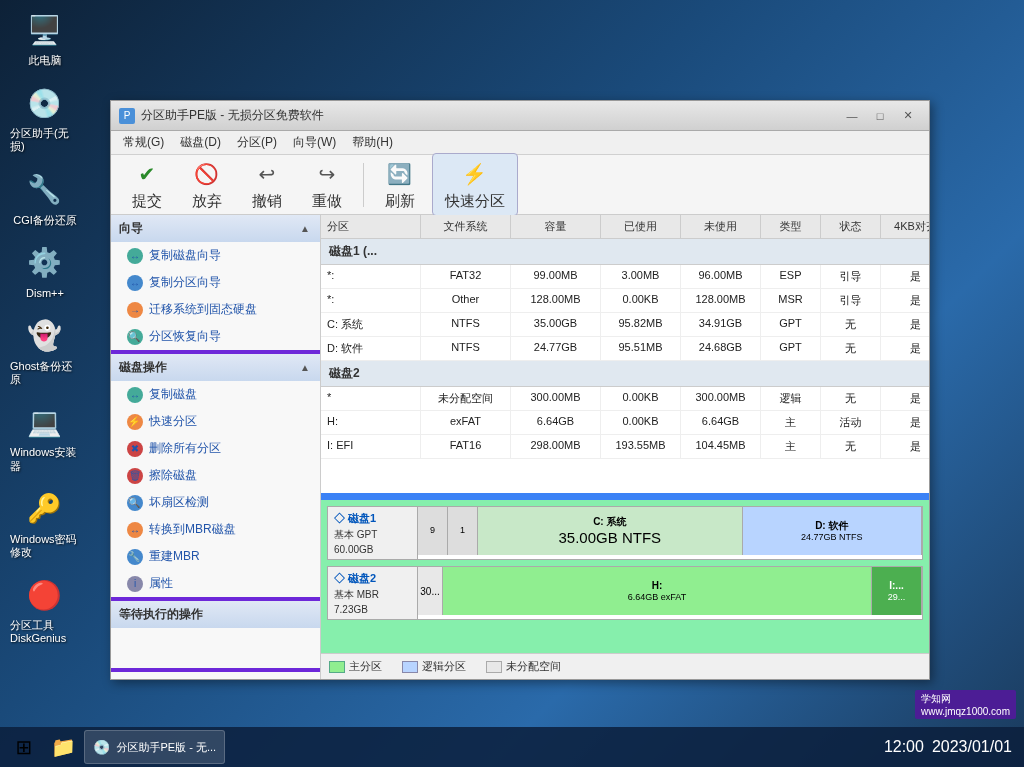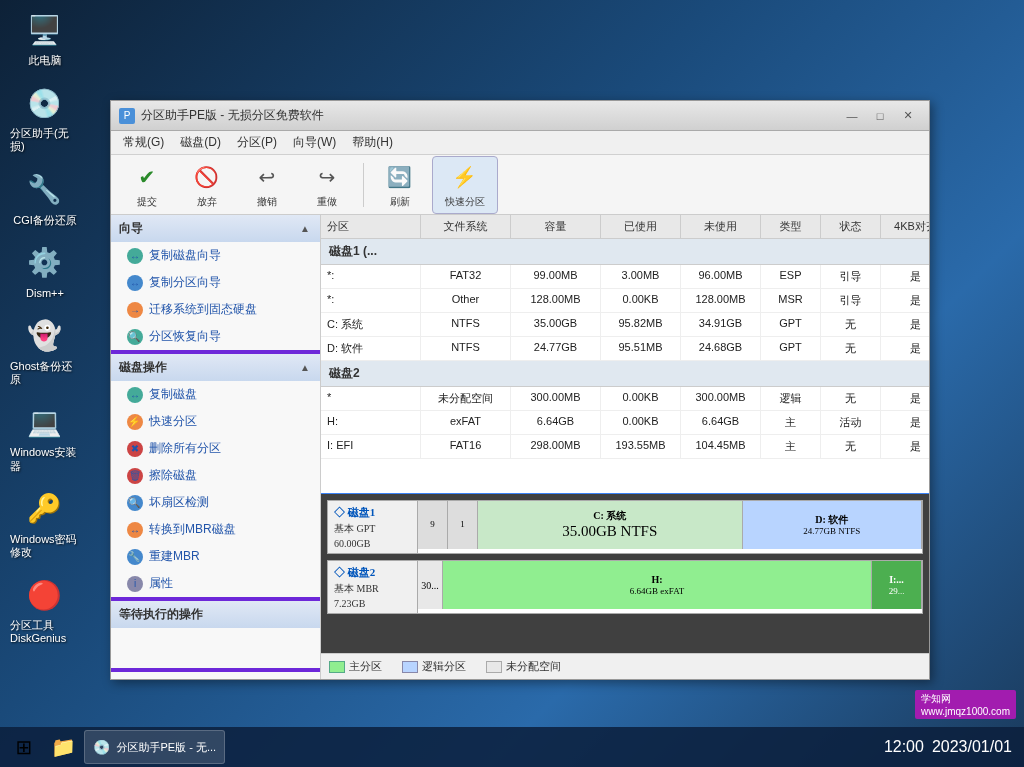--- a/index.html
+++ b/index.html
@@ -148,21 +148,21 @@
     }
     .toolbar-btn .tb-icon {
       width: 32px;
       height: 32px;
       display: flex;
       align-items: center;
       justify-content: center;
       font-size: 20px;
     }
     .toolbar-btn .tb-label {
-      font-size: 10px;
+      font-size: 15px;
       white-space: nowrap;
       text-align: center;
     }
     .toolbar-sep {
       width: 1px;
       height: 44px;
       background: #ccc;
       margin: 0 4px;
     }
     .toolbar-btn.active {
@@ -281,26 +281,25 @@
       color: #222;
       border-right: 1px solid #eee;
       text-align: center;
       white-space: nowrap;
       overflow: hidden;
     }
     .pt-cell:first-child { text-align: left; }
 
     
     .disk-vis-area {
-      background: #404040;
-      border-top: 1px solid #3b82f6;
+      background: #86efac;
+      border-top: 7px solid #3b82f6;
       padding: 6px;
       height: 160px;
       overflow-y: auto;
-      font-family: Liberation Serif, serif;
     }
 
     .disk-vis {
       margin-bottom: 6px;
       border: 1px solid #aaa;
       background: white;
     }
     .disk-vis-row {
       display: flex;
       align-items: stretch;
@@ -422,21 +421,21 @@
       color: white;
       font-size: 16px;
       padding-right: 8px;
     }
 
     
     .watermark {
       position: absolute;
       bottom: 48px;
       right: 8px;
-      background: #a21caf;
+      background: #4c1d95;
       color: white;
       font-size: 10px;
       padding: 2px 6px;
       border-radius: 2px;
     }
 
     .green-circle { background: #4a9; }
     .blue-circle { background: #4488cc; }
     .orange-circle { background: #e84; }
     .red-circle { background: #c44; }

